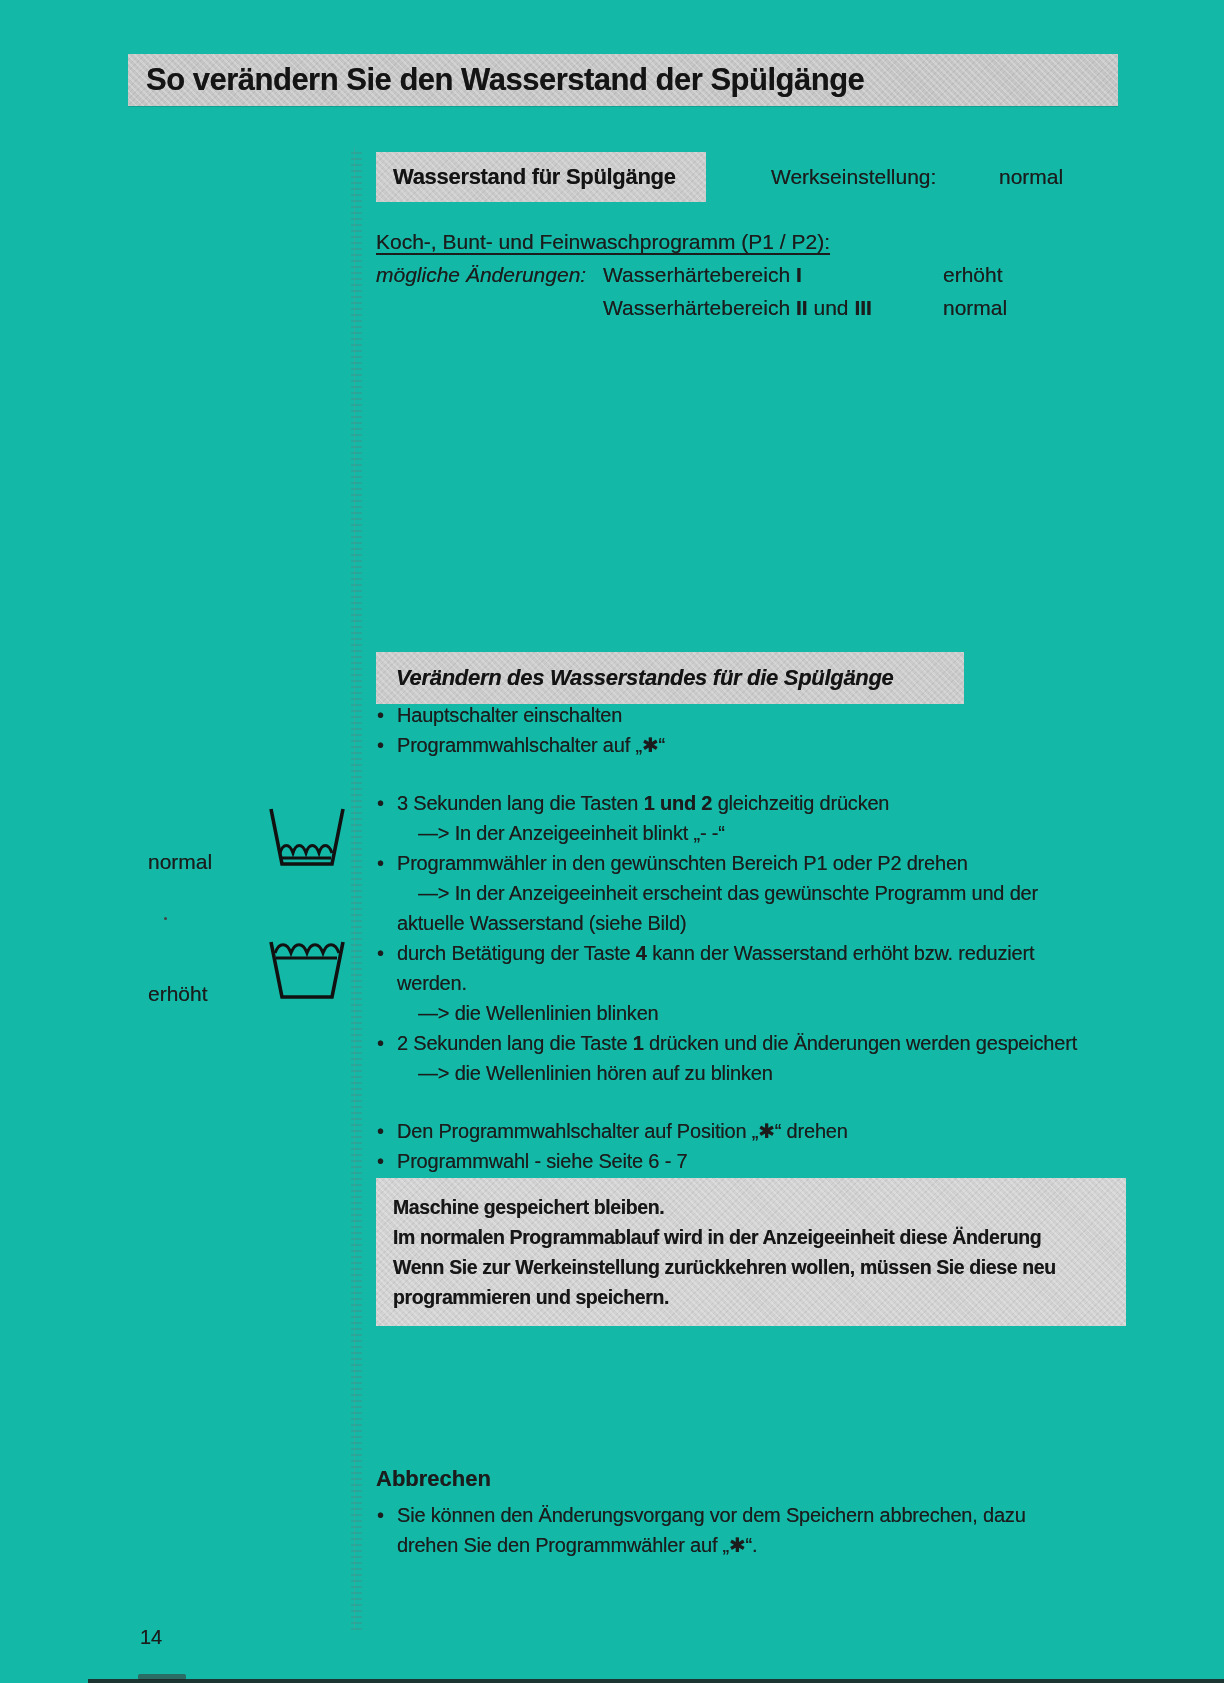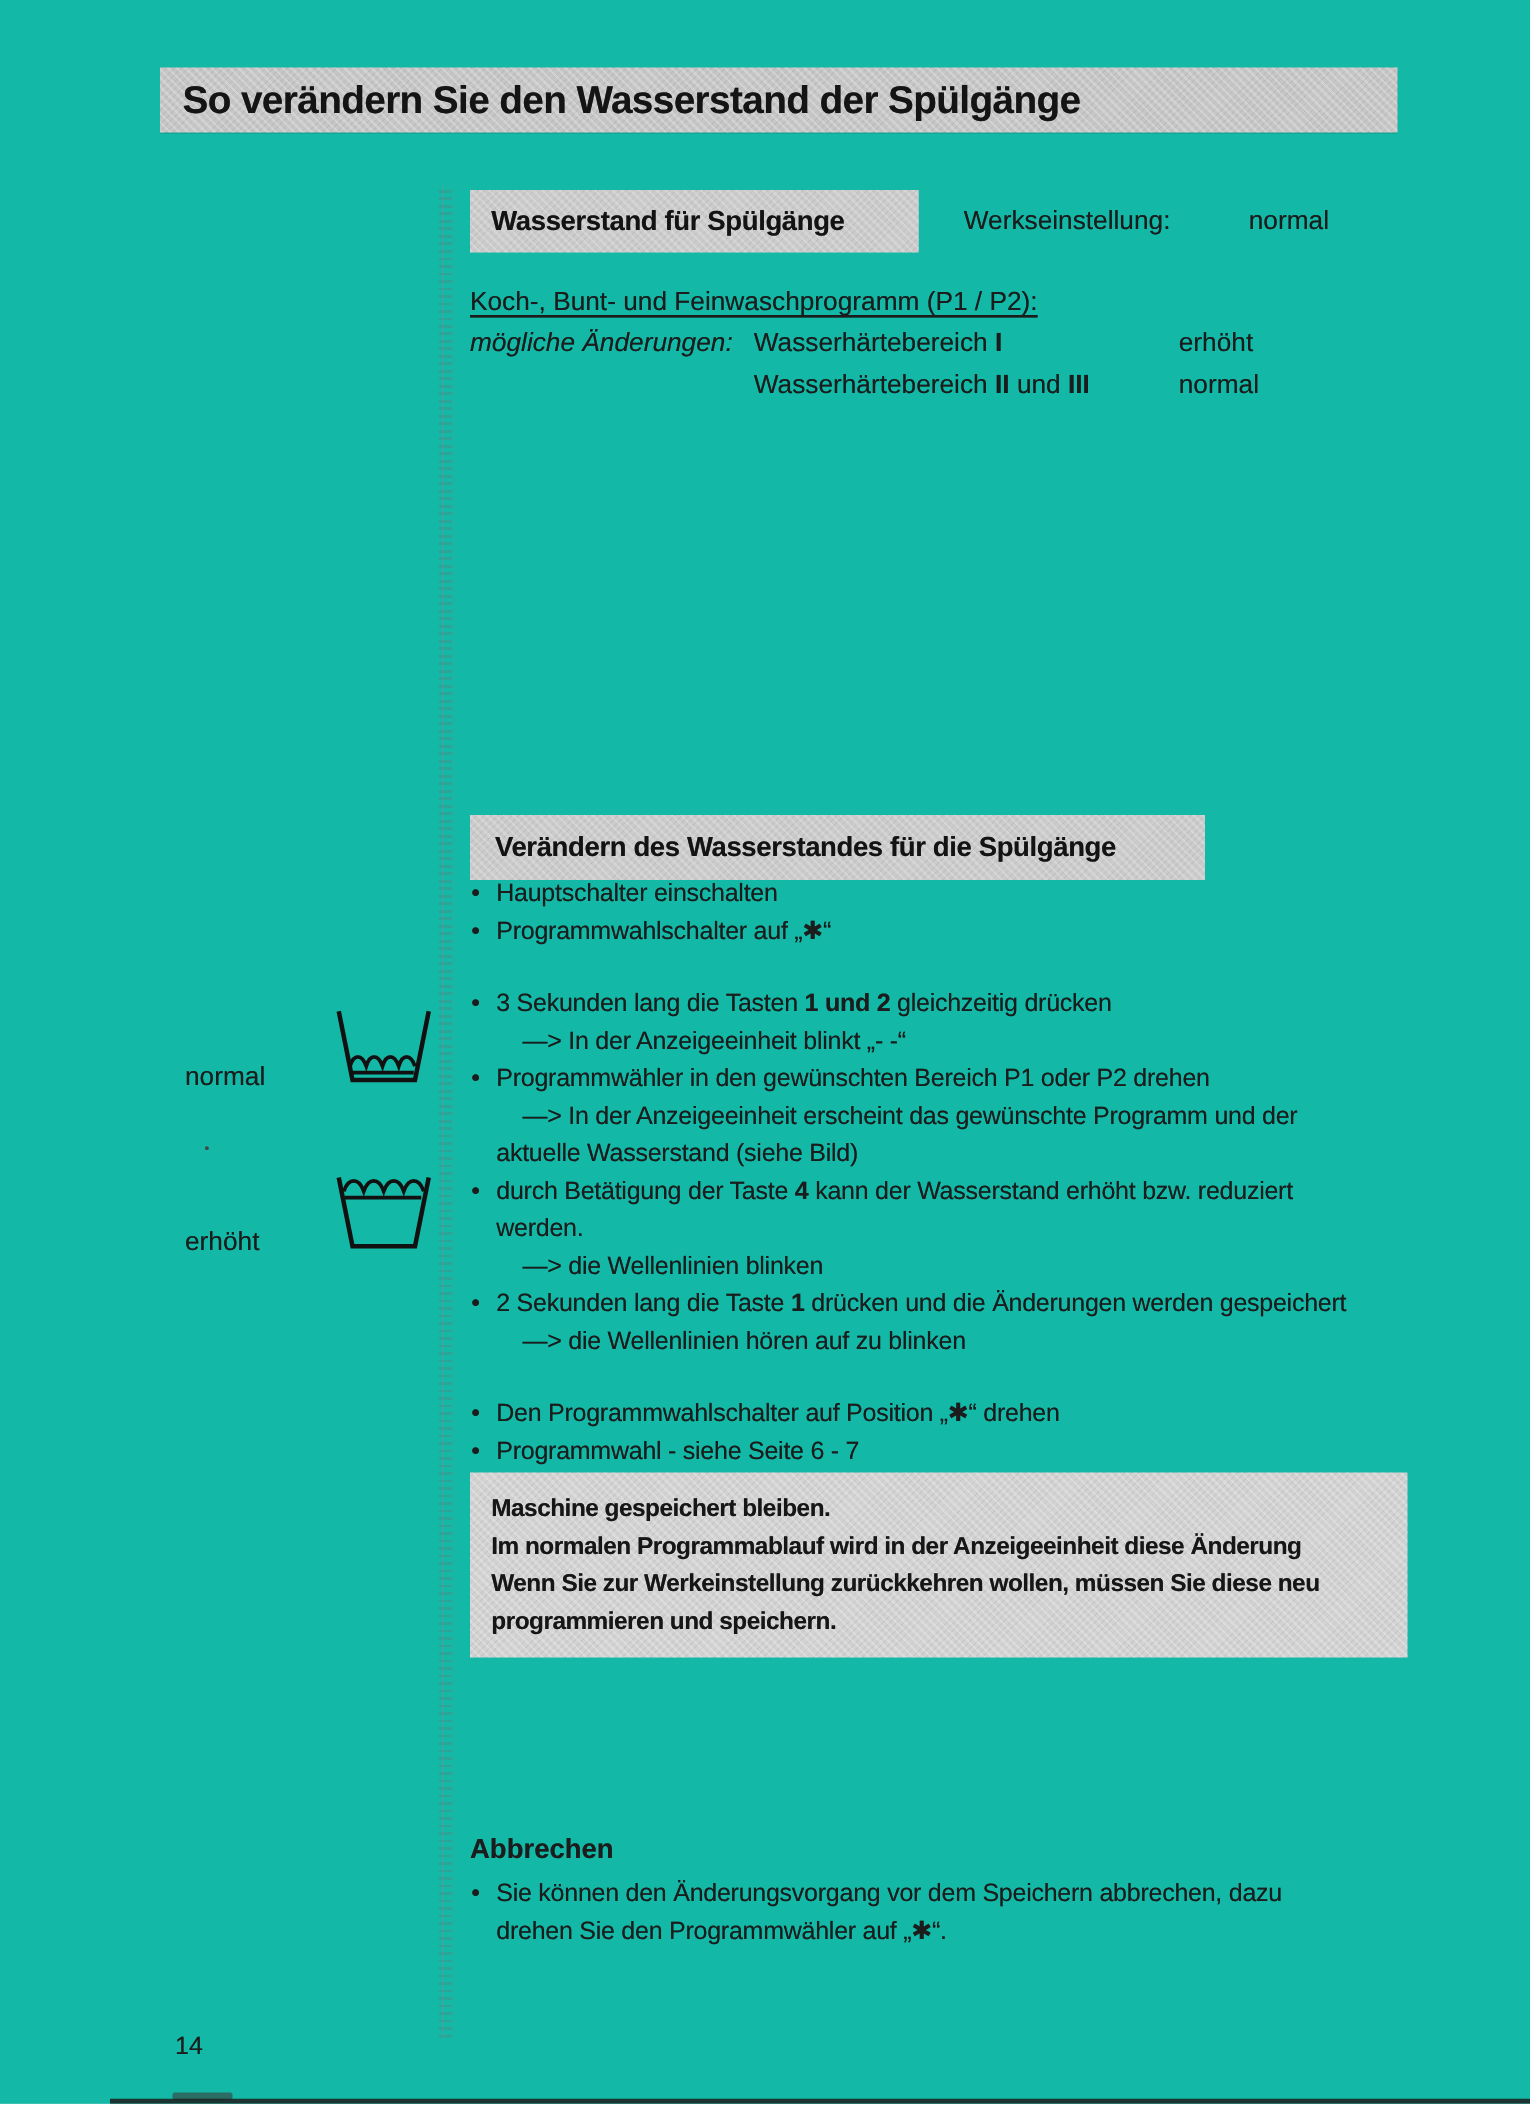--- a/index.html
+++ b/index.html
@@ -47,24 +47,24 @@
     position:absolute;
     background-color:var(--section-header-bg,#cbcbcb);
     background-image:
       repeating-linear-gradient(45deg, rgba(255,255,255,.20) 0 2px, transparent 2px 5px),
       repeating-linear-gradient(-45deg, rgba(0,0,0,.05) 0 1px, transparent 1px 4px);
   }
   .gray-box .hdr{
     margin:0;font-weight:bold;font-size:22px;letter-spacing:-.3px;
     white-space:nowrap;color:#131313;
   }
-  #settings-header-box{left:376px;top:152px;width:359px;height:50px;}
+  #settings-header-box{left:376px;top:152px;width:330px;height:50px;}
   #settings-header-box .hdr{padding-left:17px;line-height:50px;}
   #steps-header-box{left:376px;top:652px;width:588px;height:52px;}
-  #steps-header-box .hdr{padding-left:20px;line-height:52px;}
+  #steps-header-box .hdr{padding-left:20px;line-height:52px;font-style:italic;}
 
   .factory-label{position:absolute;left:771px;top:152px;line-height:50px;font-size:21px;white-space:nowrap;}
   .factory-value{position:absolute;left:999px;top:152px;line-height:50px;font-size:21px;white-space:nowrap;}
 
   
   .program-heading{
     position:absolute;left:376px;top:230px;font-size:21px;white-space:nowrap;
     text-decoration:underline;text-underline-offset:4px;text-decoration-thickness:1.5px;
   }
   .change-intro{position:absolute;left:376px;top:263px;font-size:21px;white-space:nowrap;font-style:italic;}

